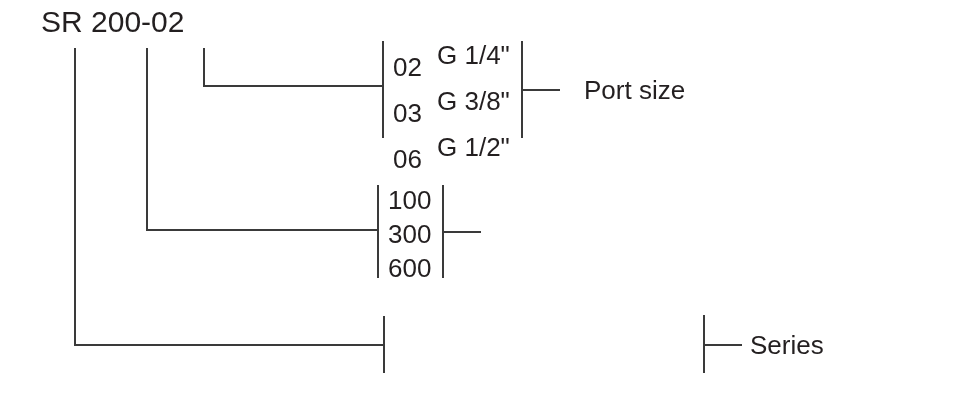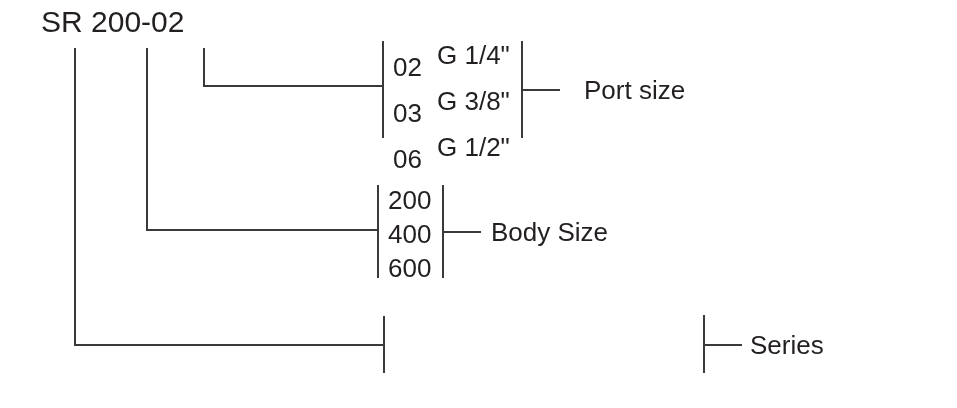--- a/index.html
+++ b/index.html
@@ -133,26 +133,25 @@
       <span class="opt-code">06</span>
       <span class="opt-value">G 1/2"</span>
     </div>
   </div>
   <div class="vline port-right-bar"></div>
   <div class="hline port-tick"></div>
   <div class="port-label">Port size</div>
 
   <div class="vline body-left-bar"></div>
   <div class="body-rows">
-    <div class="opt-row">200</div>
-    <div class="opt-row">400</div>
+    <div class="opt-row">100</div>
+    <div class="opt-row">300</div>
     <div class="opt-row">600</div>
   </div>
   <div class="vline body-right-bar"></div>
   <div class="hline body-tick"></div>
-  <div class="body-label">Body Size</div>
 
   <div class="vline series-left-bar"></div>
   <div class="vline series-right-bar"></div>
   <div class="hline series-tick"></div>
   <div class="series-label">Series</div>
 
 </div>
 
 </body></html>

